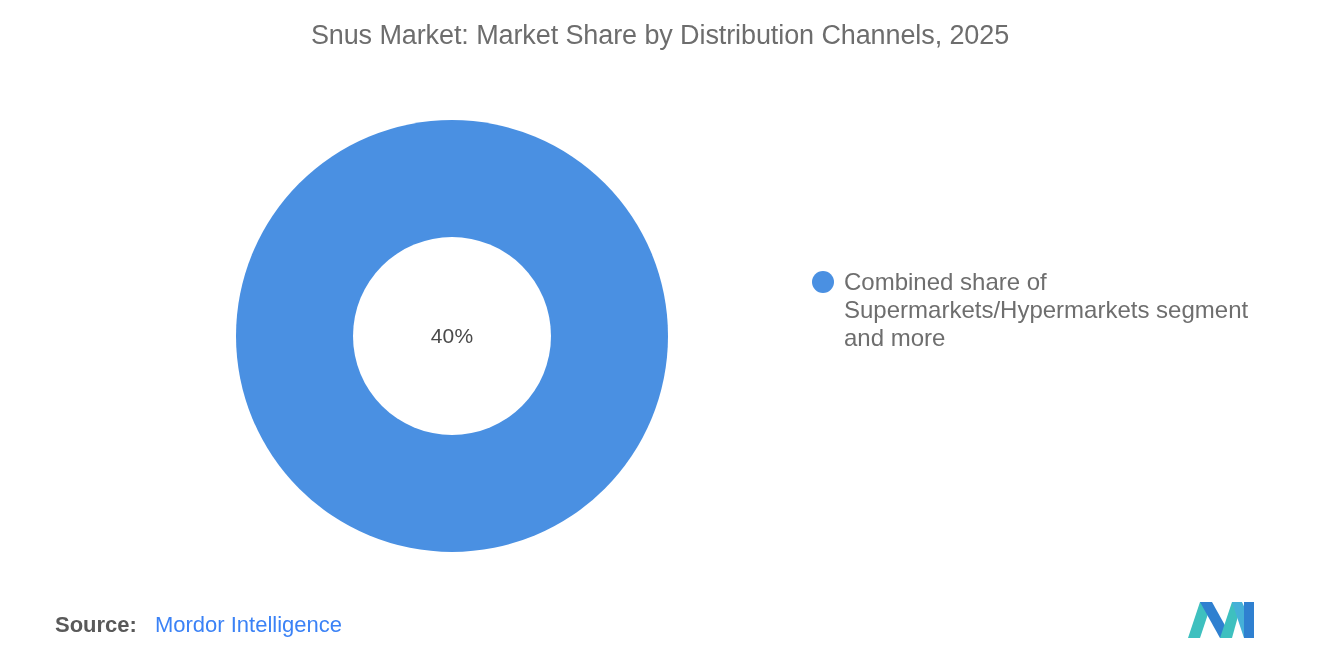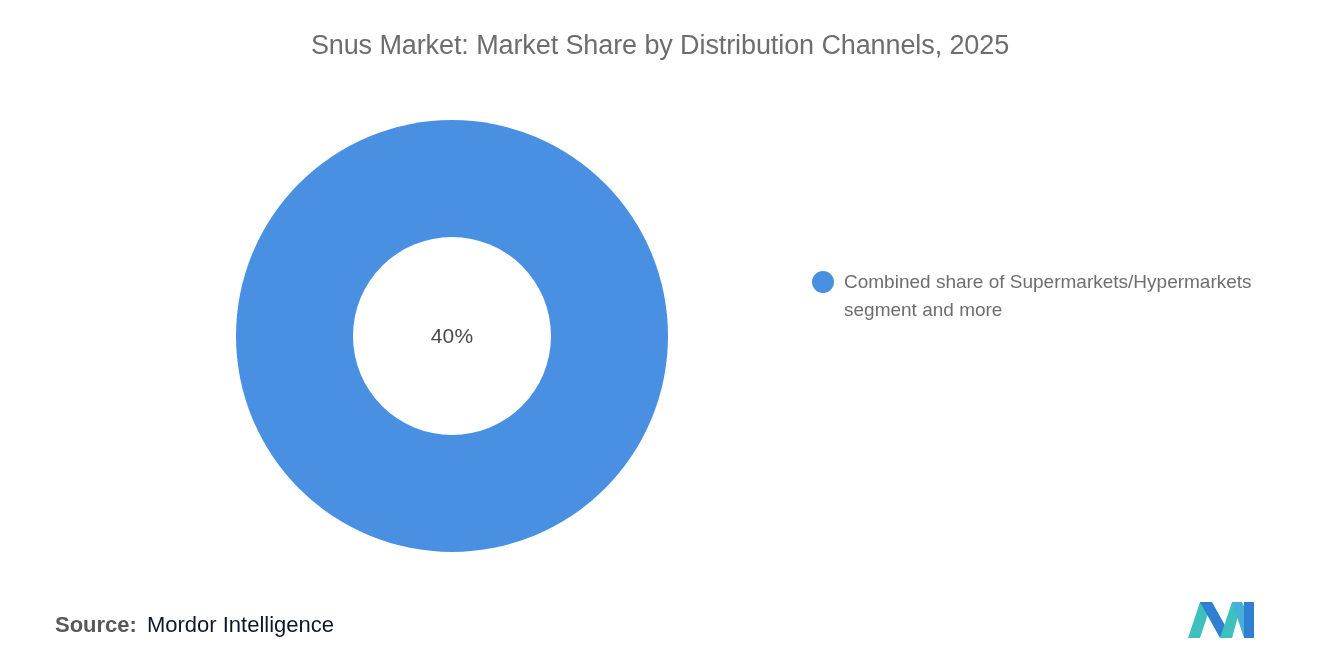--- a/index.html
+++ b/index.html
@@ -13,21 +13,21 @@
     height: 665px;
     position: relative;
     overflow: hidden;
     font-family: "Liberation Sans", sans-serif;
     -webkit-font-smoothing: antialiased;
   }
 
   .chart-title {
     position: absolute;
     left: 0;
-    top: 30px;
+    top: 20px;
     width: 1320px;
     text-align: center;
     font-size: 27px;
     font-weight: 400;
     color: #6d6d6d;
     letter-spacing: -0.1px;
     white-space: nowrap;
   }
 
   
@@ -74,44 +74,44 @@
   }
   .legend-swatch {
     flex: 0 0 auto;
     width: 22px;
     height: 22px;
     border-radius: 50%;
     margin-top: 3px;
     margin-right: 10px;
   }
   .legend-label {
-    font-size: 19px;
+    font-size: 24px;
     line-height: 28px;
     color: #6e6e6e;
     font-weight: 400;
     max-width: 430px;
   }
 
   
   .source-line {
     position: absolute;
     left: 55px;
     top: 612px;
     display: flex;
     align-items: baseline;
     font-size: 22px;
   }
   .source-label {
     font-weight: 700;
     color: #595959;
-    margin-right: 10px;
+    margin-right: 18px;
   }
   .source-value {
     font-weight: 400;
-    color: #0f172a;
+    color: #3b82f6;
   }
 
   
   .logo {
     position: absolute;
     left: 1186px;
     top: 598px;
     width: 72px;
     height: 44px;
   }

